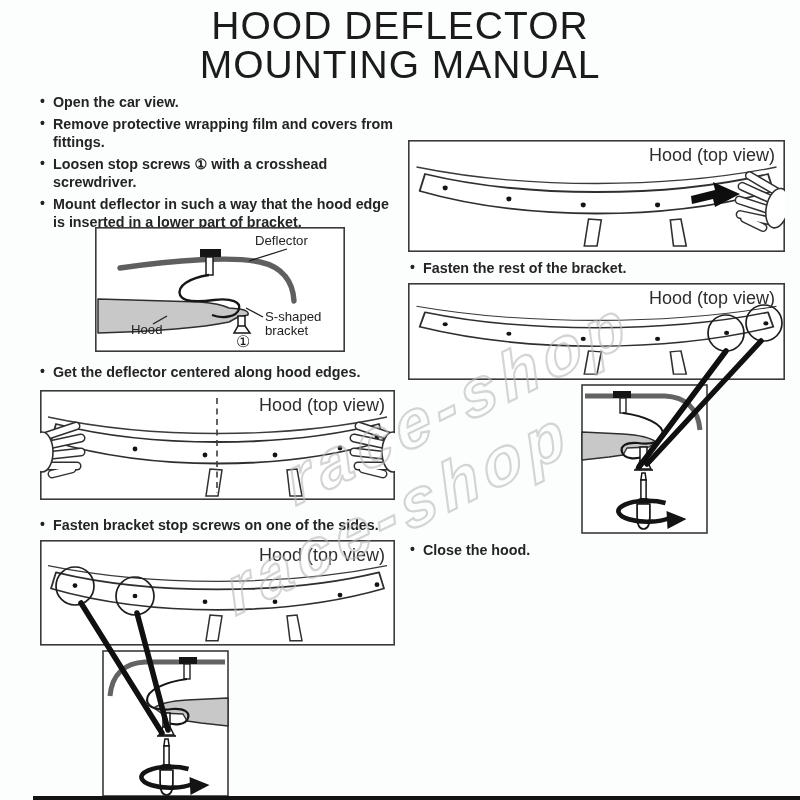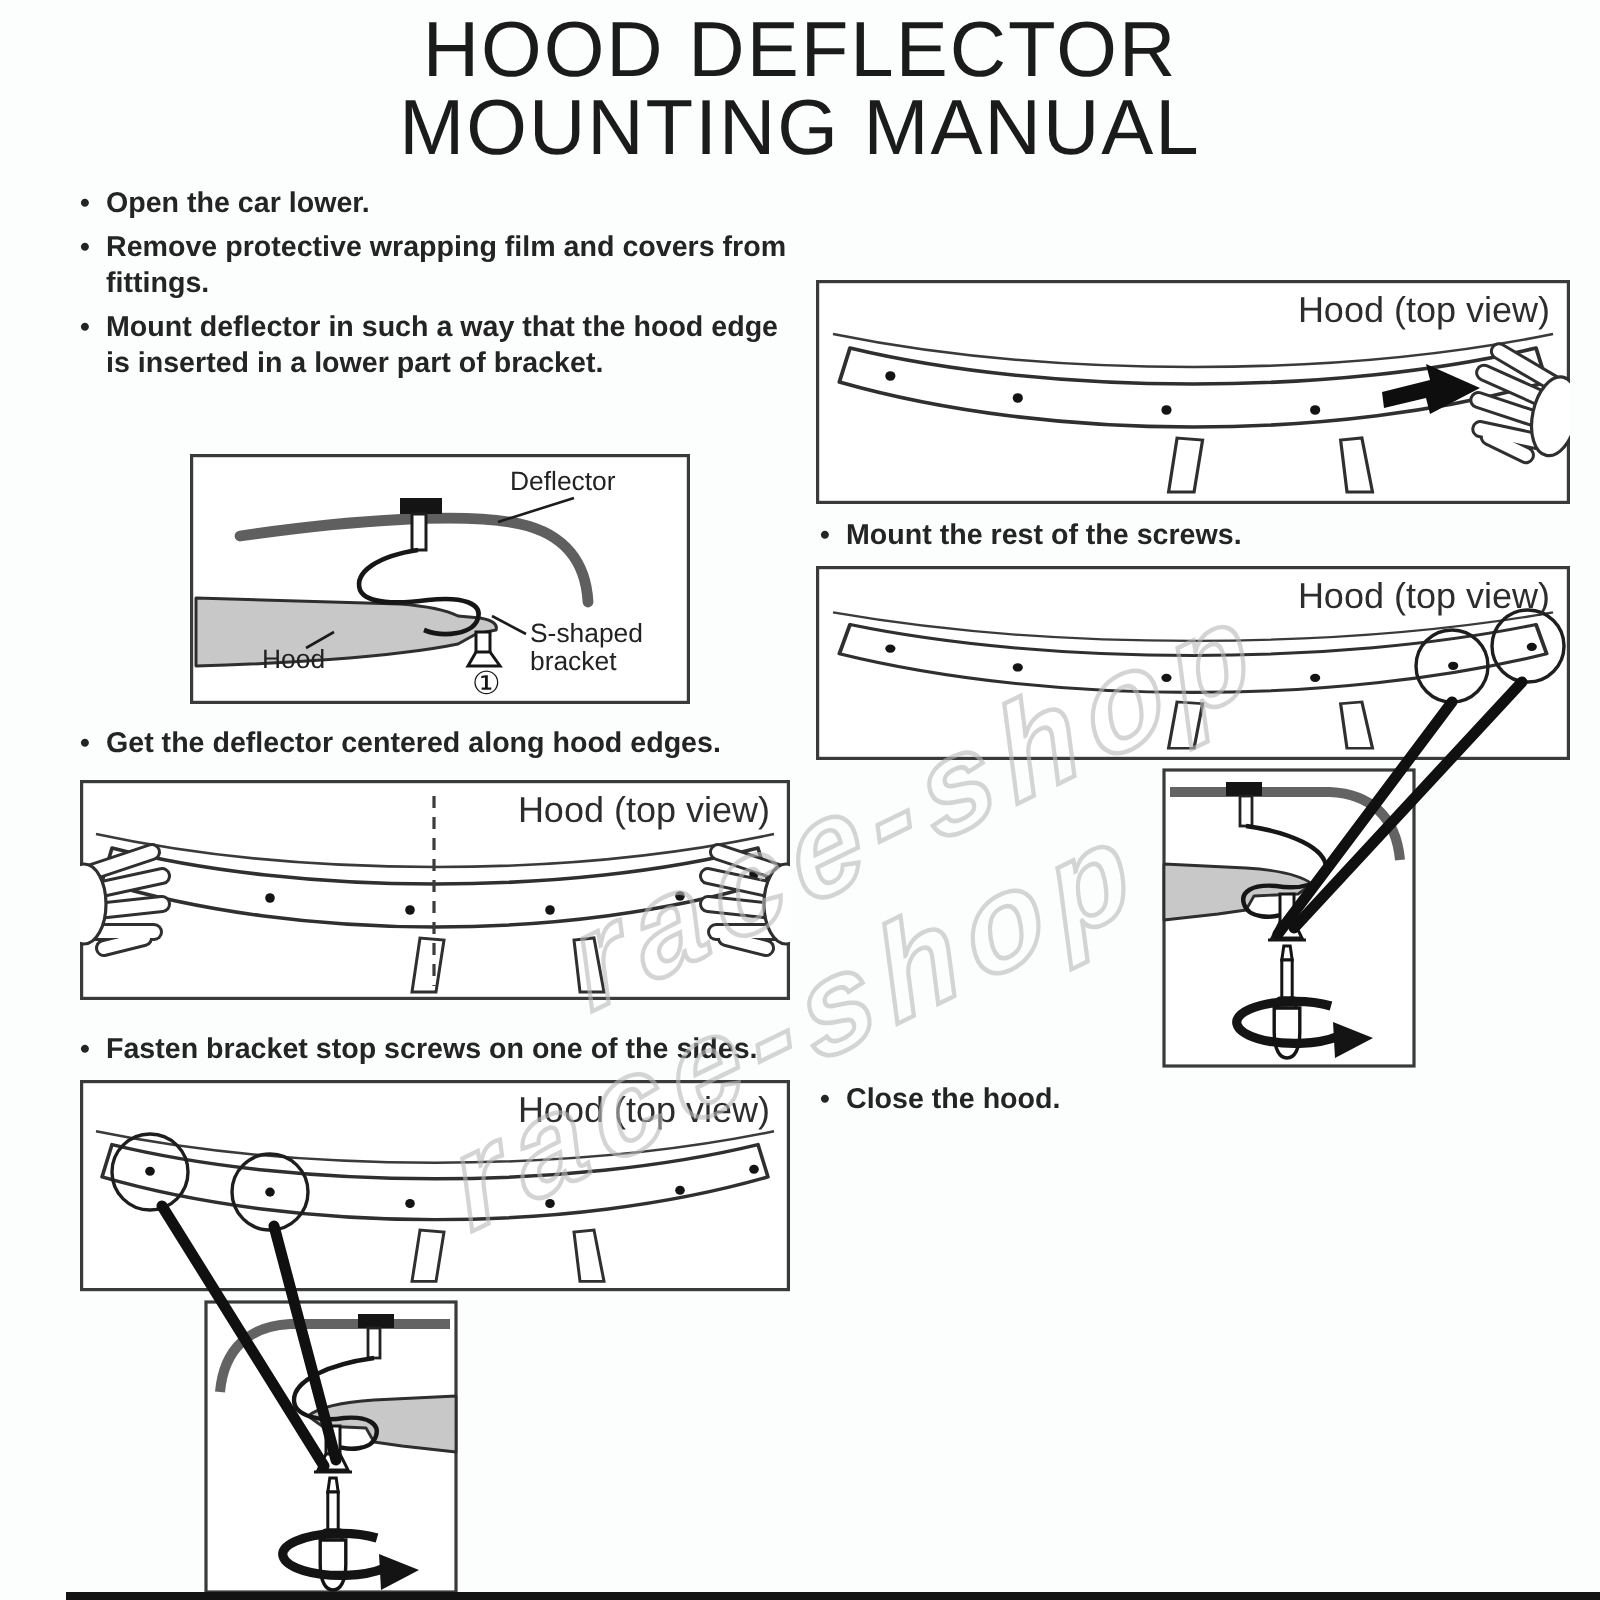--- a/index.html
+++ b/index.html
@@ -81,22 +81,23 @@
         <line x1="-4.6" y1="48" x2="4.6" y2="48" stroke="#141414" stroke-width="1.5"></line>
         <path d="M 22 30 A 29 10.5 0 1 0 26 45" fill="none" stroke="#141414" stroke-width="4.6"></path>
         <path d="M 23 38 L 43 46 L 24 56 Z" fill="#141414"></path>
       </g>
     </defs>
   </svg>
 
   <h1><span>HOOD DEFLECTOR</span><br><span>MOUNTING MANUAL</span></h1>
 
   <ul class="bullets" style="left:38px;top:93px;width:366px;">
-    <li>Open the car lower.</li>
+    <li>Open the car view.</li>
     <li>Remove protective wrapping film and covers from fittings.</li>
+    <li class="gap">Loosen stop screws ① with a crosshead screwdriver.</li>
     <li class="gap">Mount deflector in such a way that the hood edge is inserted in a lower part of bracket.</li>
   </ul>
 
   <div class="fig" style="left:95px;top:227px;width:250px;height:125px;">
     <svg width="250" height="125" viewBox="0 0 250 125">
       <rect x="0.8" y="0.8" width="248.4" height="123.4" fill="#fff" stroke="#3a3a3a" stroke-width="1.6"></rect>
       <path d="M 3 72 L 105 75 C 118 76,128 78,134 81 L 145 82 C 151 83,154 85,153 88 L 143 90 L 134 95 C 100 102,40 105,3 106 Z" fill="#c8c8c8" stroke="#2e2e2e" stroke-width="1.5" stroke-linejoin="round"></path>
       <path d="M 25 41 C 80 33,138 29,165 35 C 188 40,198 55,199 74" fill="none" stroke="#5f5f5f" stroke-width="5.4" stroke-linecap="round"></path>
       <rect x="105" y="22" width="21" height="8" fill="#141414"></rect>
       <rect x="111" y="30" width="7" height="18" fill="#fff" stroke="#1c1c1c" stroke-width="1.5"></rect>
@@ -153,21 +154,21 @@
   <div class="fig" style="left:408px;top:140px;width:377px;height:112px;">
     <svg width="377" height="112" viewBox="0 0 377 112">
       <rect x="0.8" y="0.8" width="375.4" height="110.4" fill="#fff" stroke="#3a3a3a" stroke-width="1.6"></rect>
       <use href="#band" transform="scale(1.062,1)"></use>
       <path d="M 283 56 L 307 50 L 305 42 L 332 54 L 307 67 L 305 59 L 284 64 Z" fill="#0e0e0e"></path>
       <use href="#hand" transform="translate(381,42) scale(-1,1) rotate(-12)"></use>
     </svg>
     <div class="caption" style="right:10px;top:5px;">Hood (top view)</div>
   </div>
 
-  <div class="bullet" style="left:408px;top:259px;width:372px;">Mount the rest of the screws.</div>
+  <div class="bullet" style="left:408px;top:259px;width:372px;">Fasten the rest of the bracket.</div>
 
   <div class="fig" style="left:408px;top:283px;width:377px;height:252px;">
     <svg width="377" height="252" viewBox="0 0 377 252">
       <rect x="0.8" y="0.8" width="375.4" height="95.4" fill="#fff" stroke="#3a3a3a" stroke-width="1.6"></rect>
       <use href="#band" transform="scale(1.062,0.86)"></use>
       <circle cx="318" cy="50" r="18" fill="none" stroke="#1e1e1e" stroke-width="1.7"></circle>
       <circle cx="356" cy="40" r="18" fill="none" stroke="#1e1e1e" stroke-width="1.7"></circle>
       <rect x="174" y="102" width="125" height="148" fill="#fff" stroke="#3a3a3a" stroke-width="1.6"></rect>
       <g transform="translate(174,102)">
           <use href="#xsect" transform="translate(125,0) scale(-1,1)"></use>

